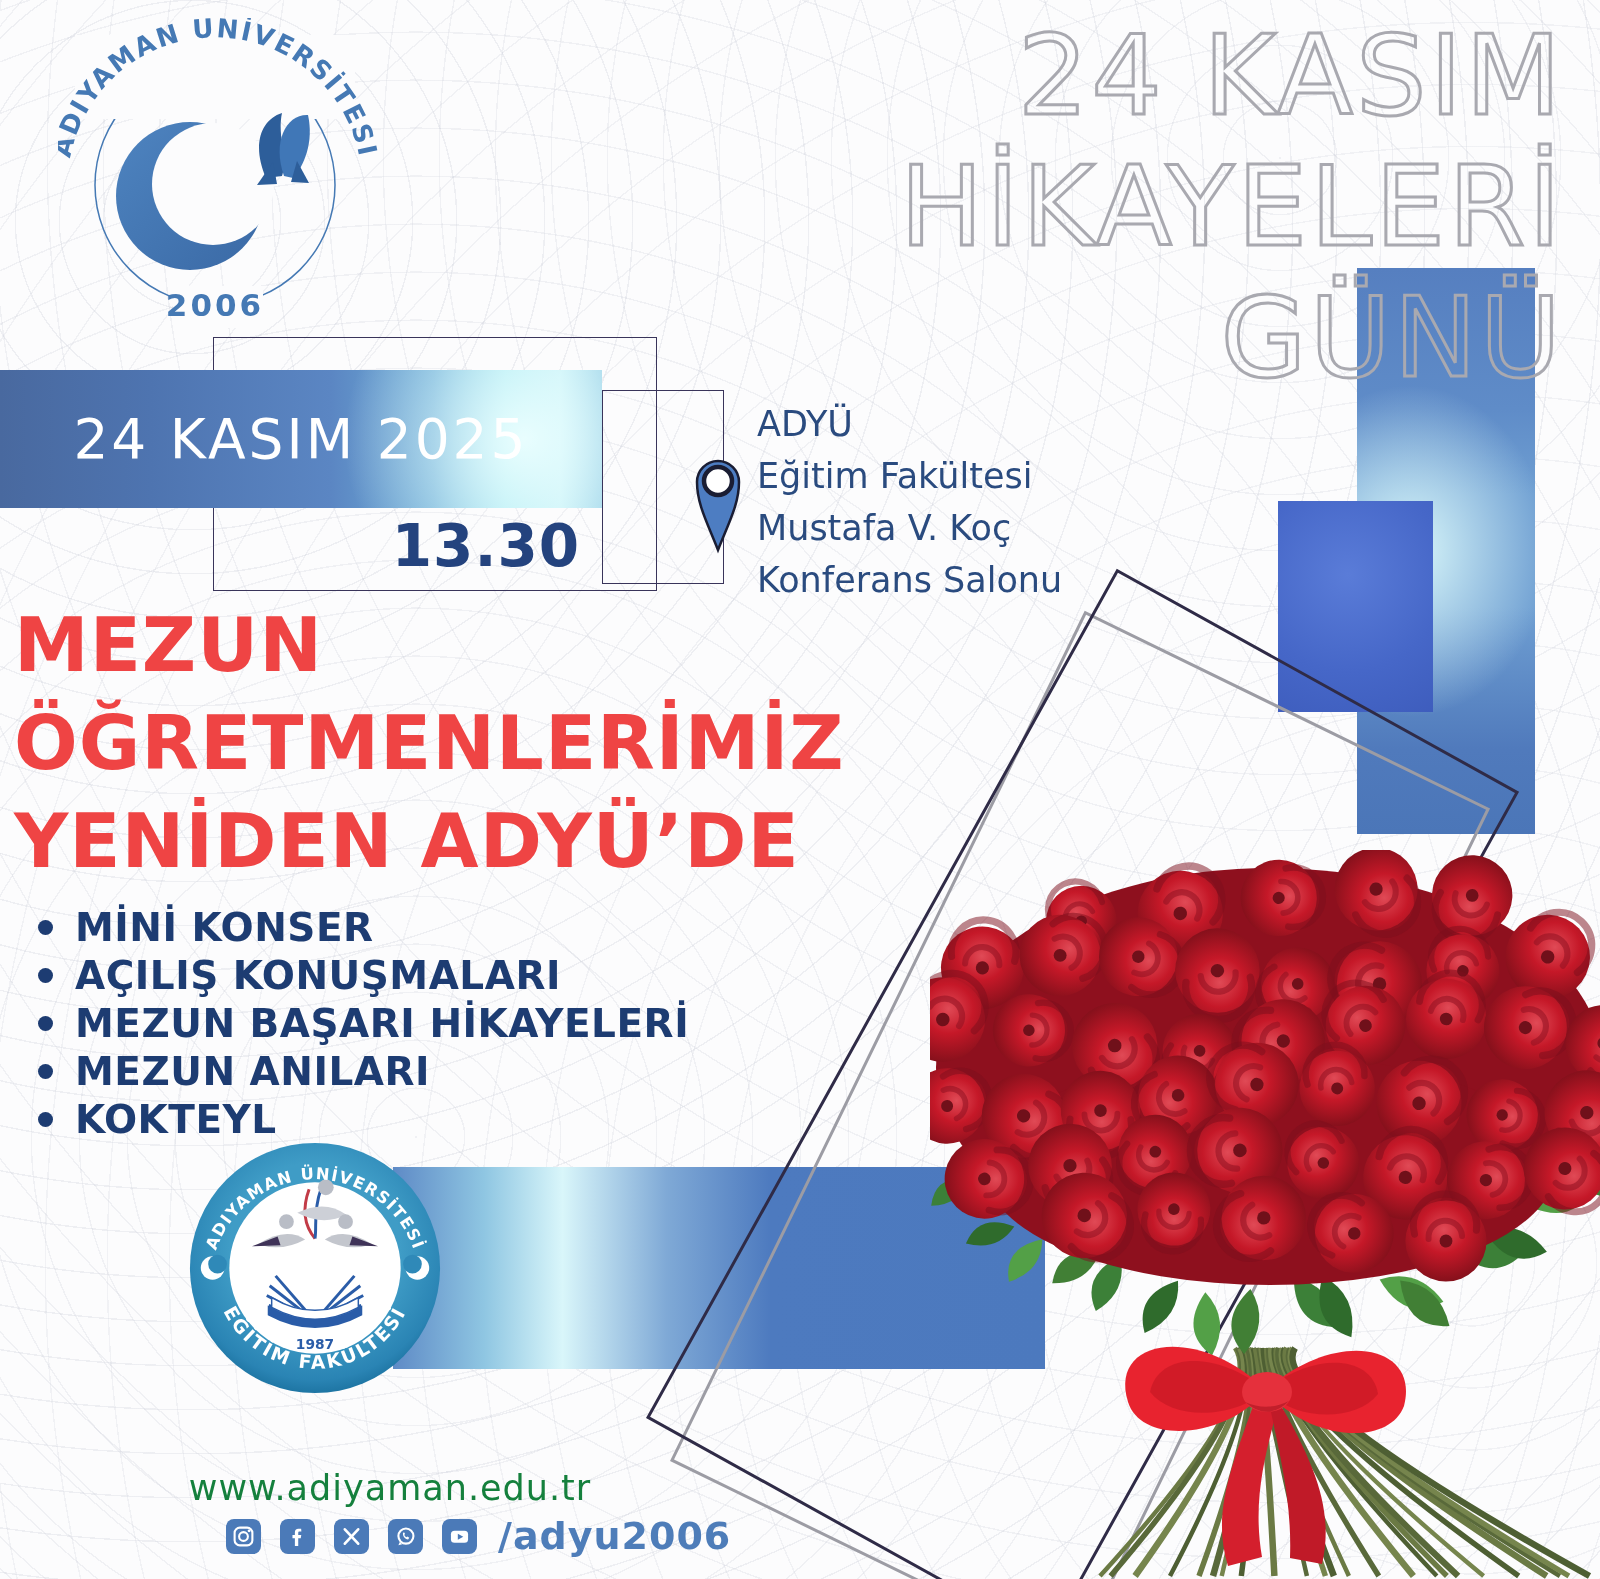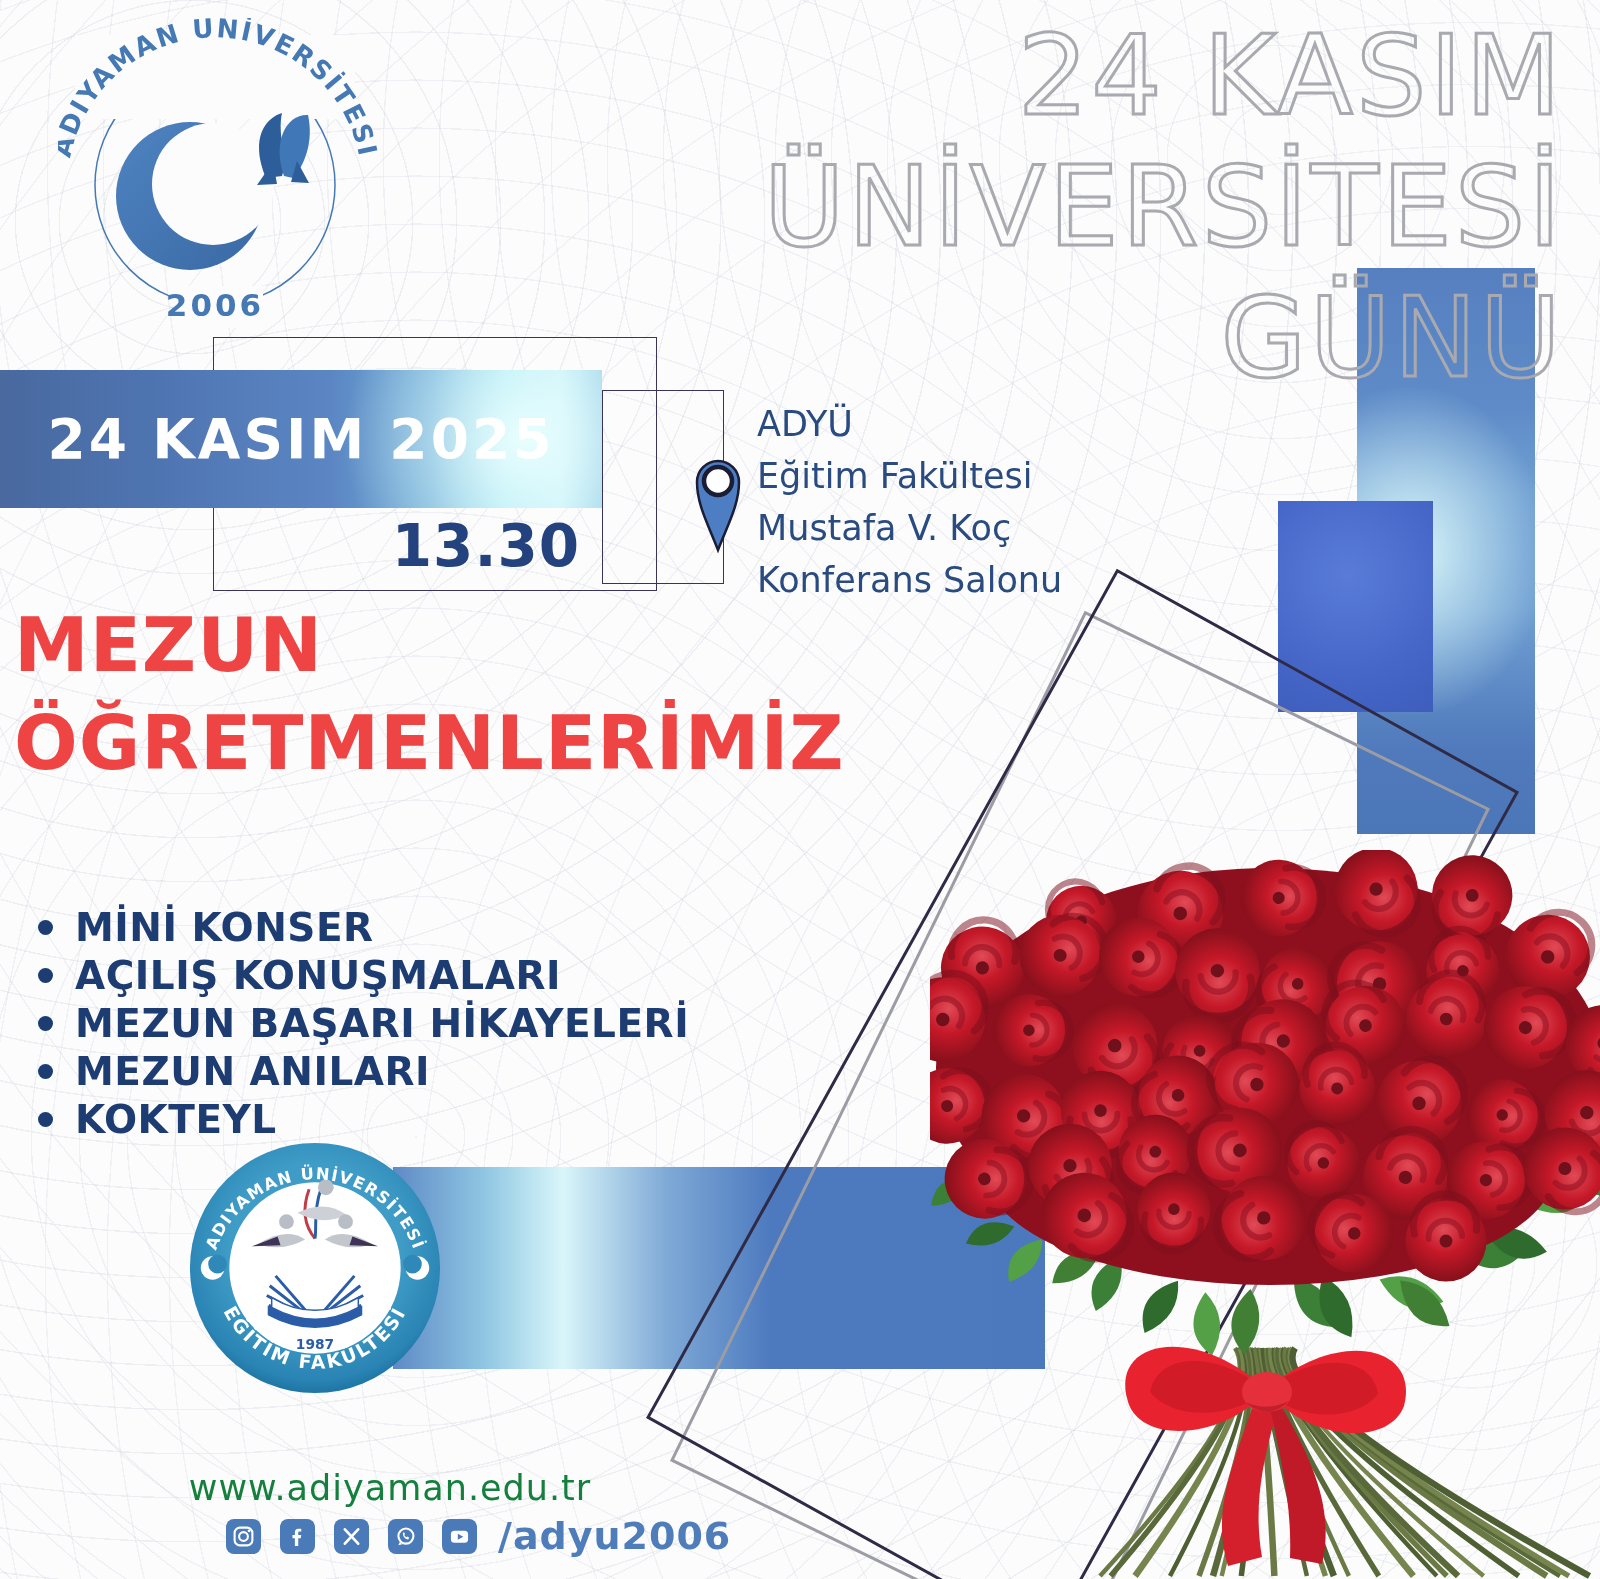--- a/index.html
+++ b/index.html
@@ -39,21 +39,21 @@
   .boxA{left:213px;top:337px;width:442px;height:252px;border:1.5px solid #39345a;z-index:3;}
   .boxB{left:602px;top:390px;width:120px;height:192px;border:1.5px solid #39345a;z-index:3;}
   
   .banner{
     left:0;top:370px;width:602px;height:138px;z-index:3;
     background:
       radial-gradient(circle at 87% 50%, rgba(236,255,255,.95) 0%, rgba(236,255,255,0) 34%),
       linear-gradient(90deg,#49699f 0%,#4e74b0 25%,#5b86c3 55%,#6fb0d8 72%,#9fe6f0 84%,#bdeef5 93%,#8ecbe4 100%);
     display:flex;align-items:center;justify-content:center;
   }
-  .banner span{color:#ffffff;font-size:55px;letter-spacing:3px;font-weight:bold;}
+  .banner span{color:#ffffff;font-size:55px;letter-spacing:3px;font-weight:normal;}
   .time{
     left:330px;top:512px;width:312px;z-index:6;text-align:center;
     font-size:58px;font-weight:bold;color:#24437e;letter-spacing:1px;
   }
   .venue{
     left:757px;top:398px;z-index:6;
     font-size:35px;line-height:52px;color:#2a4b7f;font-weight:500;
   }
   .main-title{
     left:14px;top:596px;z-index:6;
@@ -100,21 +100,21 @@
   <div class="abs contours"></div>
 
   <div class="abs vbar"></div>
   <div class="abs royal-square"></div>
 
   <div class="abs deco-rect deco-gray"></div>
   <div class="abs deco-rect deco-navy"></div>
 
   <div class="abs headline">
     <div>24 KASIM</div>
-    <div>ÜNİVERSİTESİ</div>
+    <div>HİKAYELERİ</div>
     <div>GÜNÜ</div>
   </div>
 
   <div class="abs boxA"></div>
   <div class="abs boxB"></div>
 
   <div class="abs banner">
     <span>24 KASIM 2025</span>
   </div>
   <div class="abs time">13.30</div>
@@ -127,20 +127,21 @@
   <div class="abs venue">
     <div>ADYÜ</div>
     <div>Eğitim Fakültesi</div>
     <div>Mustafa V. Koç</div>
     <div>Konferans Salonu</div>
   </div>
 
   <div class="abs main-title">
     <div>MEZUN</div>
     <div>ÖĞRETMENLERİMİZ</div>
+    <div>YENİDEN ADYÜ’DE</div>
   </div>
 
   <div class="abs bullets">
     <div class="bullet-row">
       <span class="bullet-dot"></span>
       <span class="bullet-label">MİNİ KONSER</span>
     </div>
     <div class="bullet-row">
       <span class="bullet-dot"></span>
       <span class="bullet-label">AÇILIŞ KONUŞMALARI</span>

